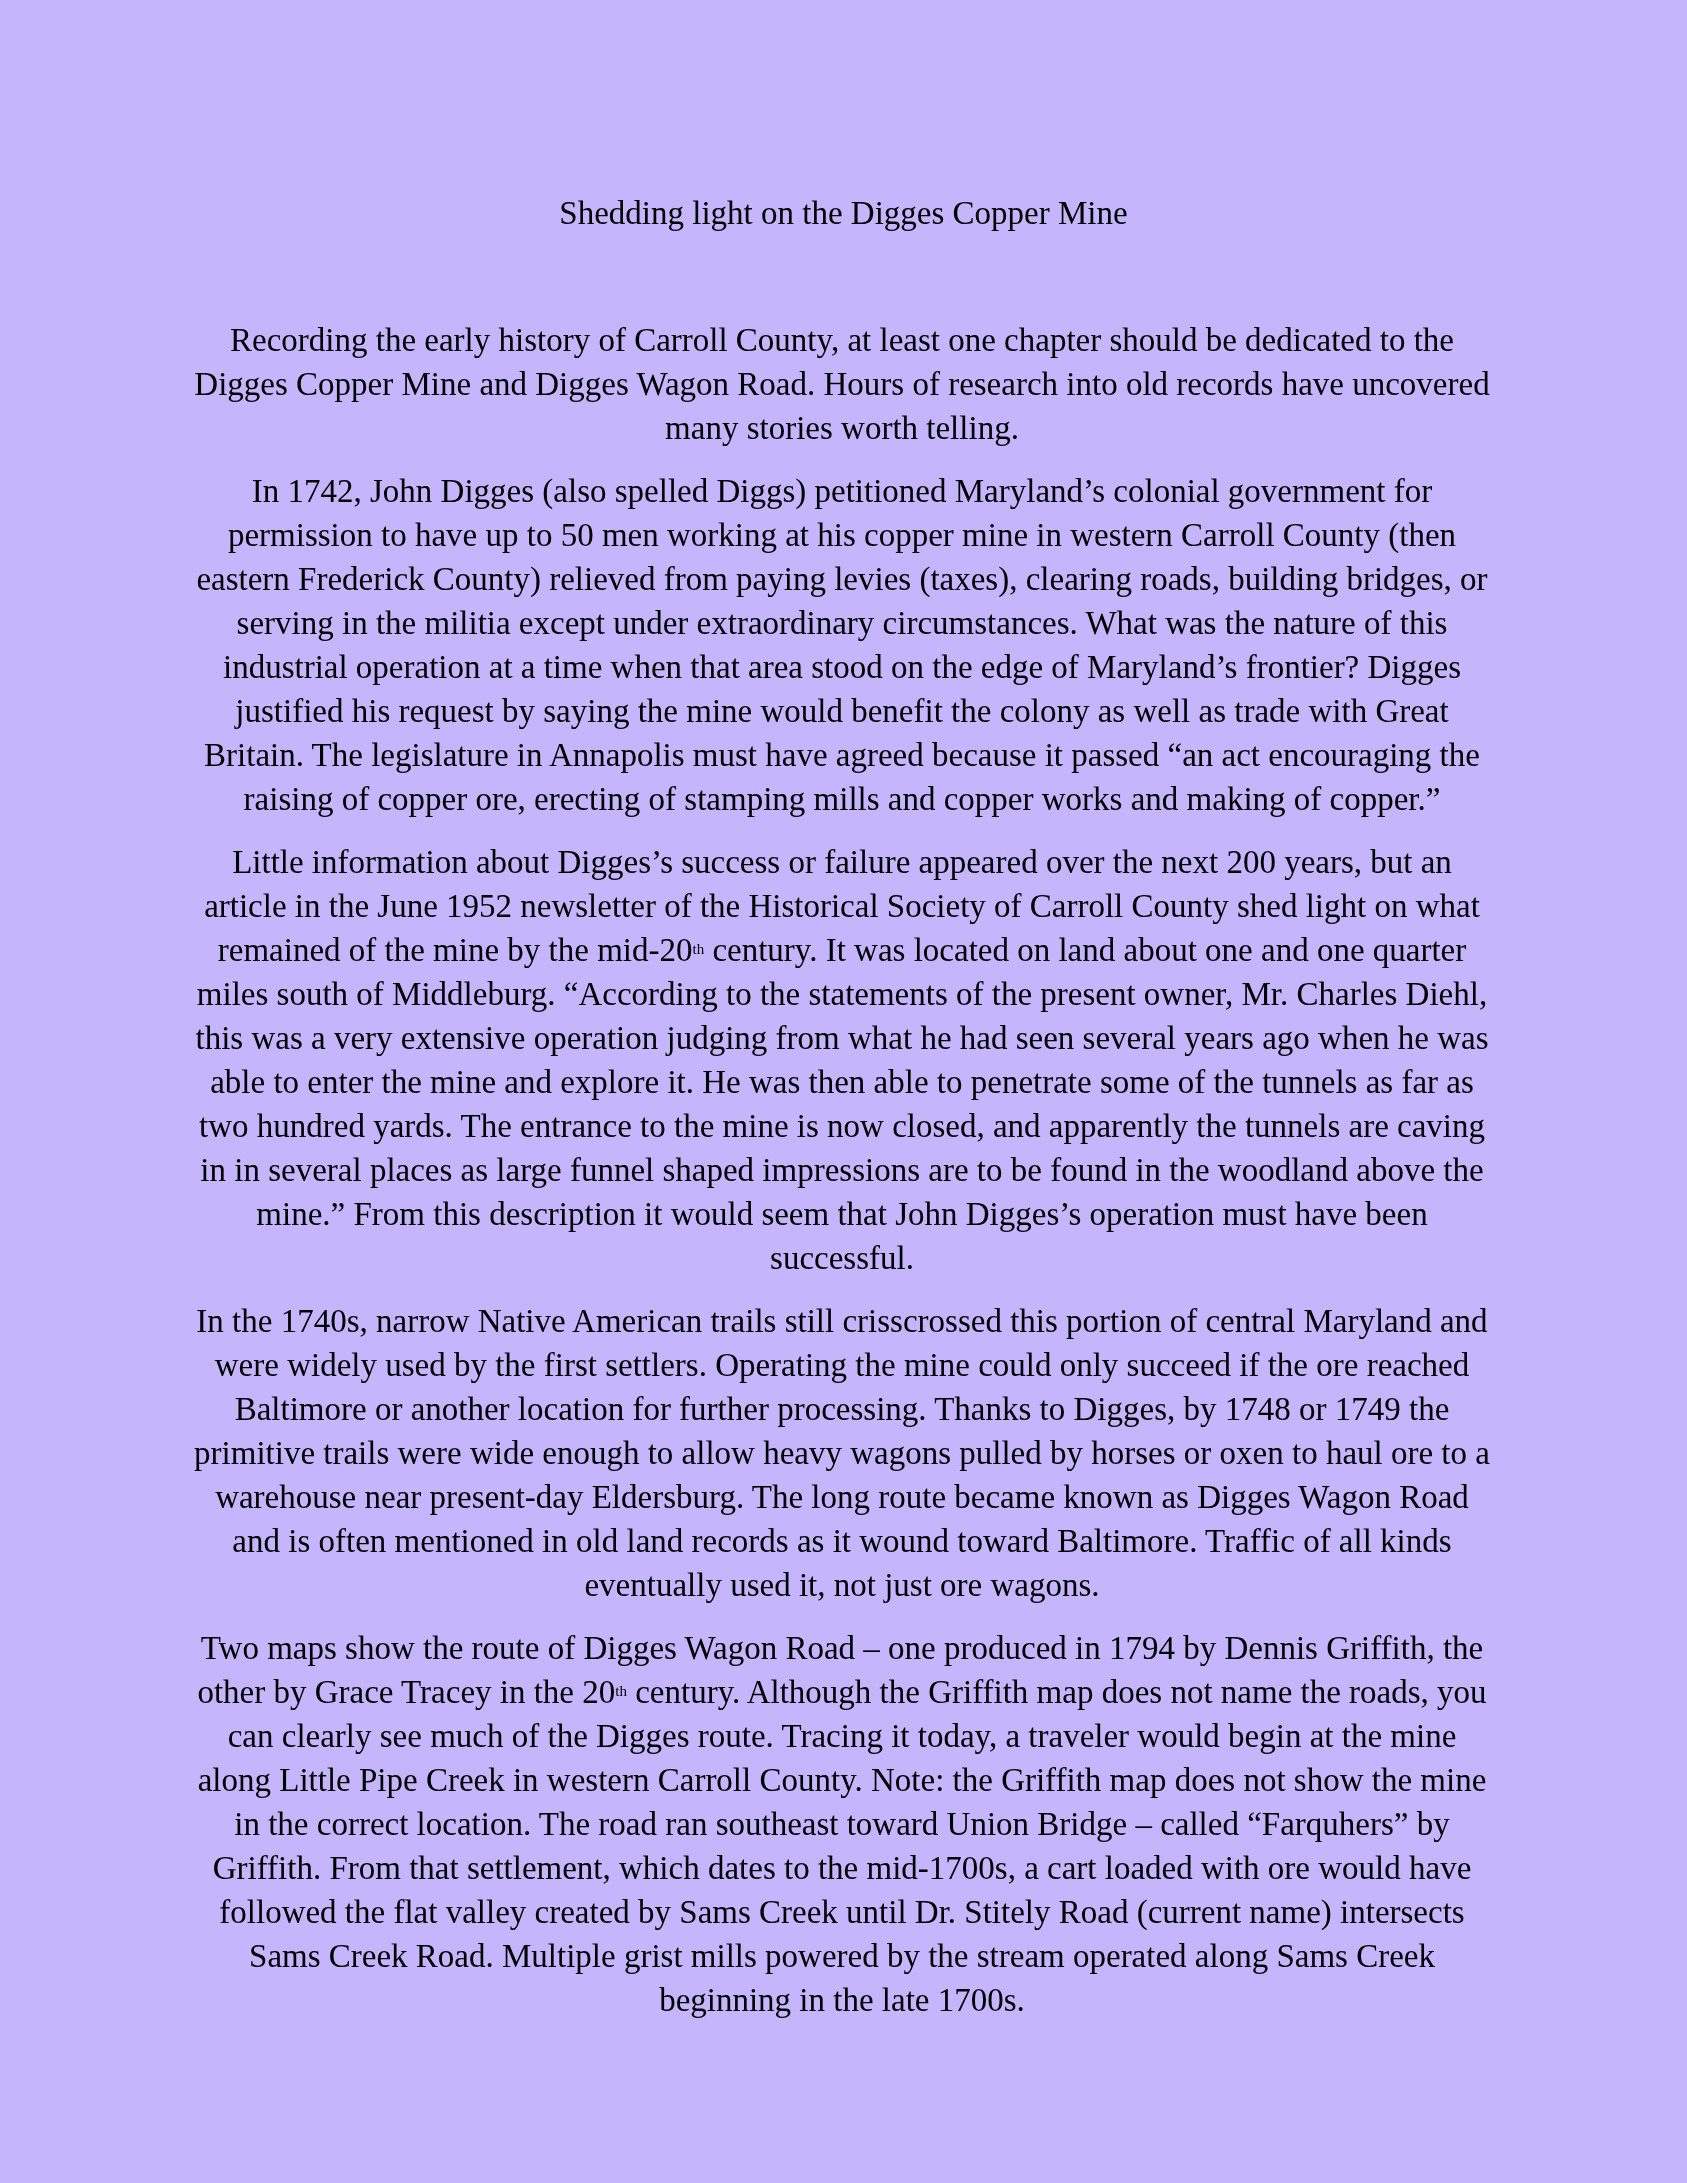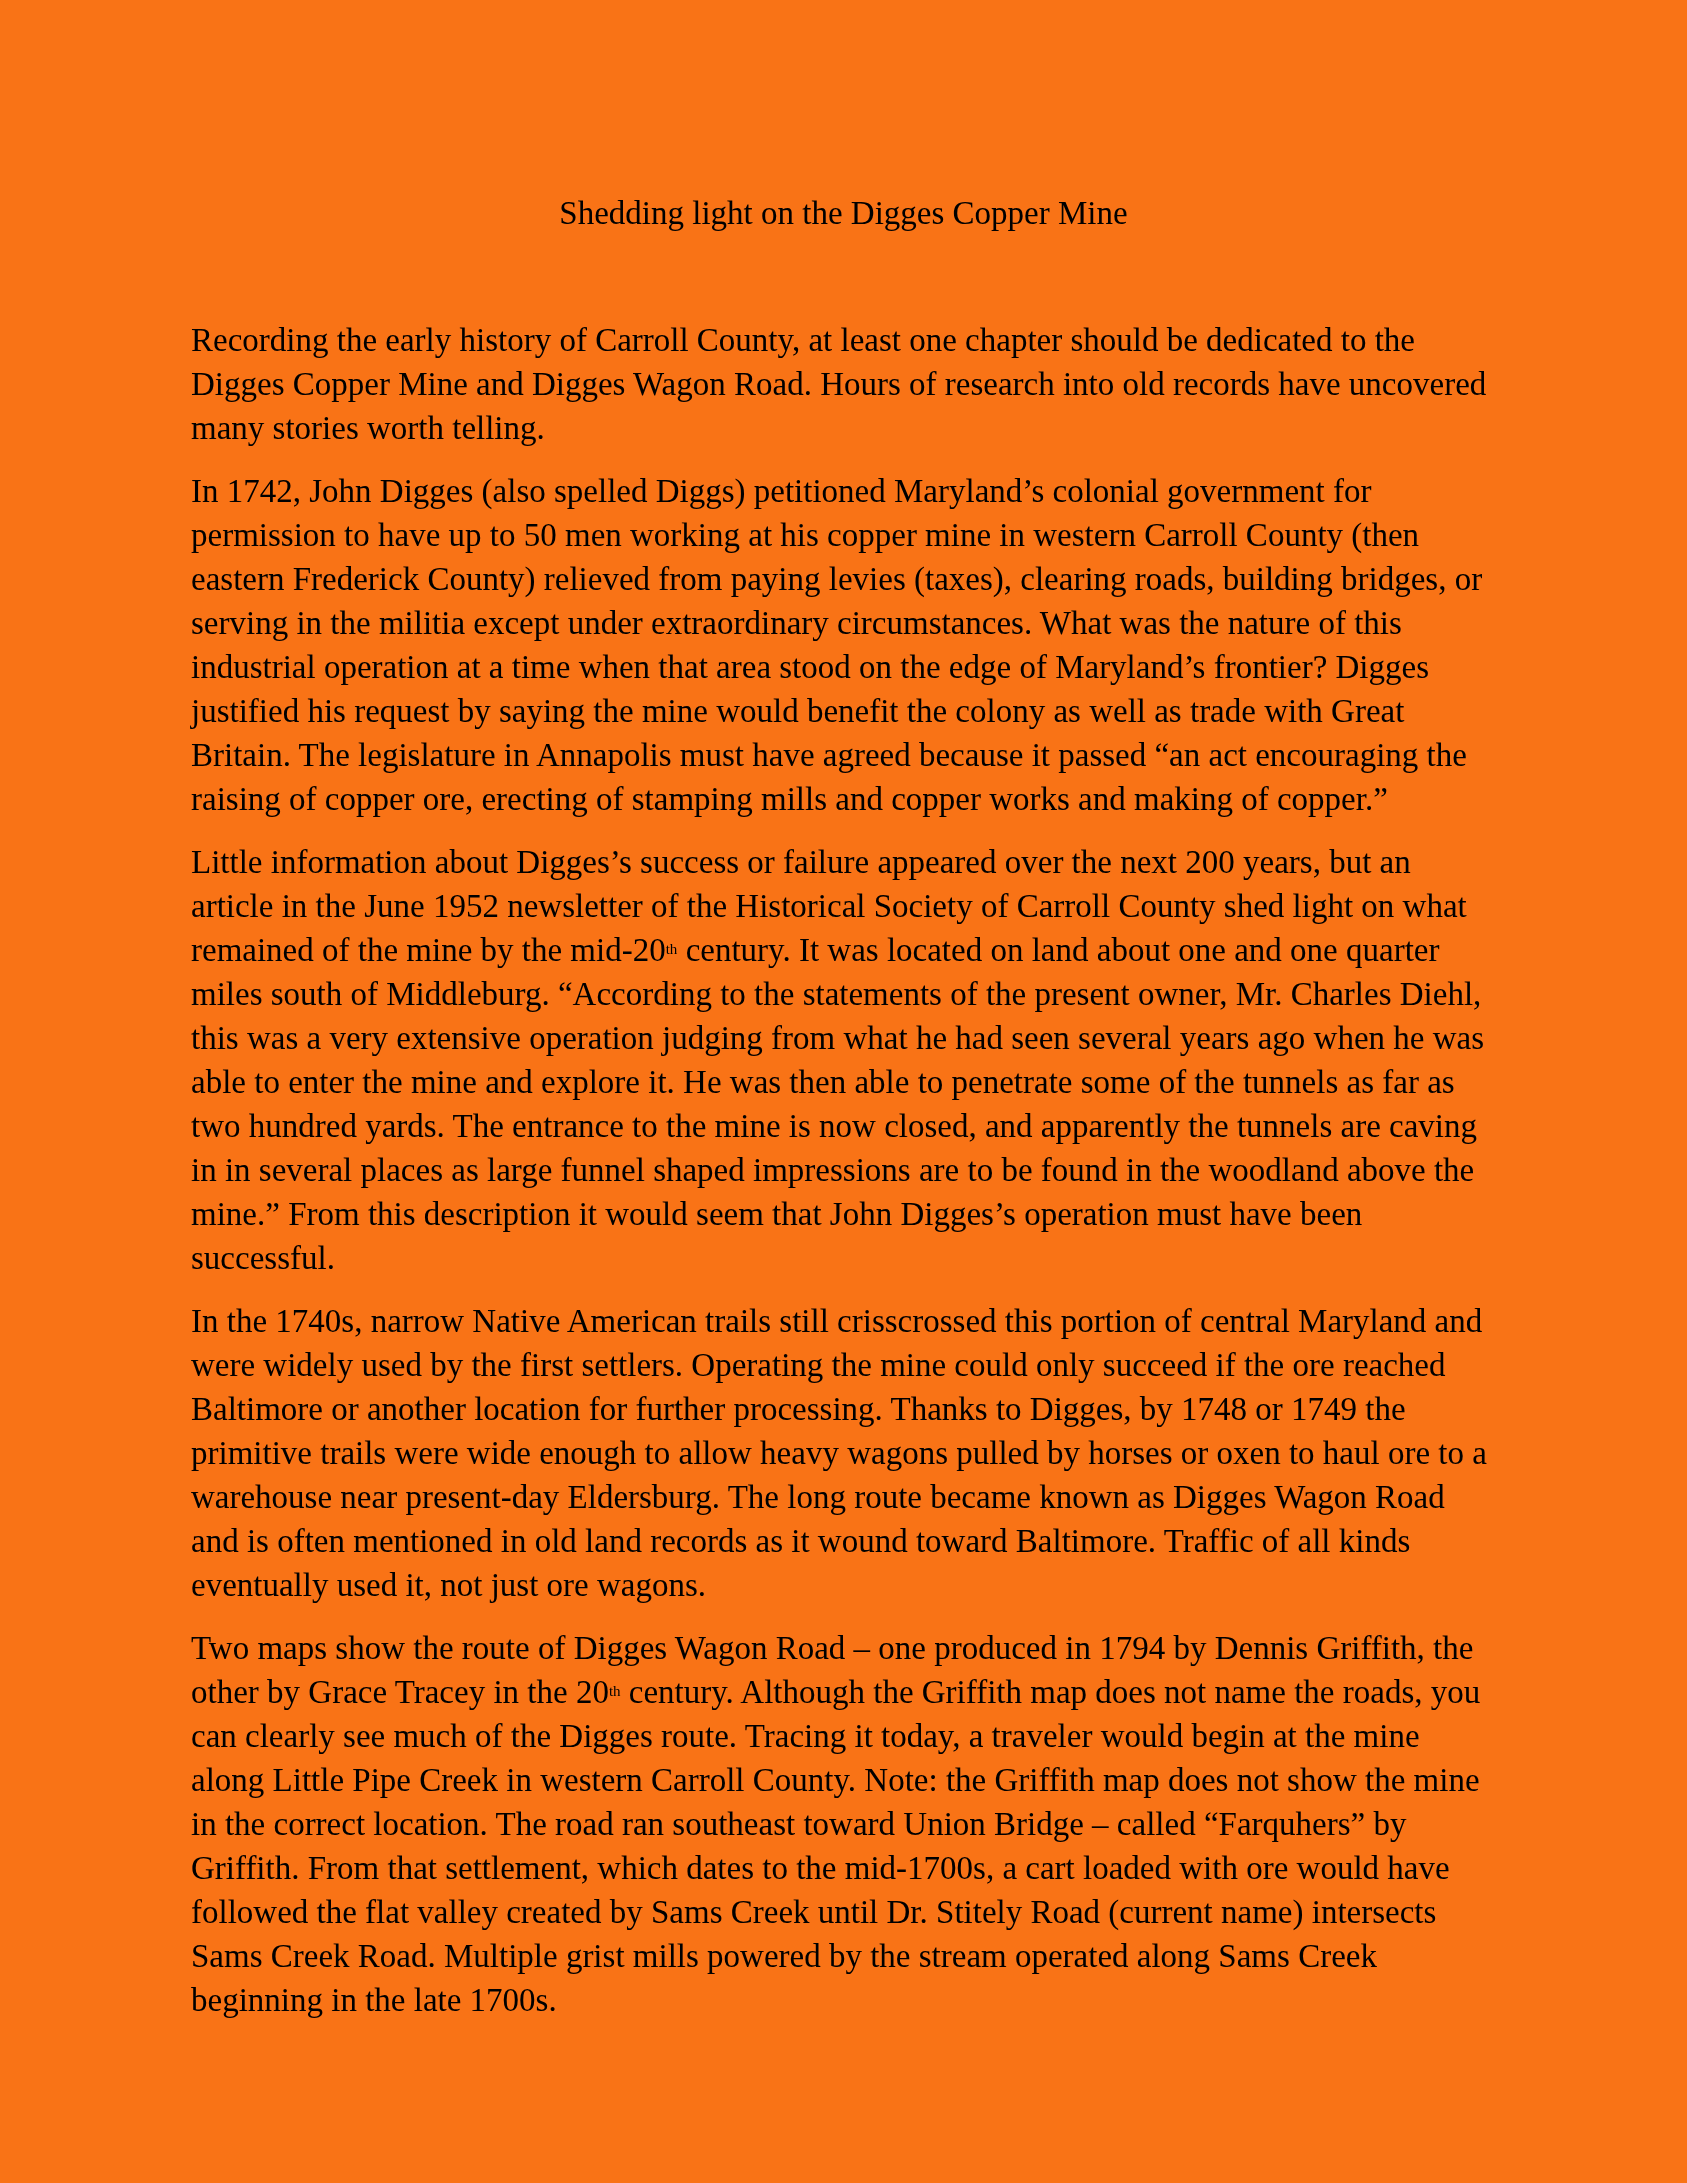--- a/index.html
+++ b/index.html
@@ -4,39 +4,39 @@
 <style>
   html, body {
     margin: 0;
     padding: 0;
     background: #ffffff;
   }
   .page {
     position: relative;
     width: 1687px;
     height: 2183px;
-    background: #f97316;
+    background: #c4b5fd;
     color: #000000;
     box-sizing: border-box;
     padding: 191px 191px 0 191px;
     font-family: "Liberation Serif", "DejaVu Serif", serif;
     font-size: 33px;
     line-height: 44px;
     overflow: hidden;
   }
   .doc-title {
     text-align: center;
     font-weight: normal;
     font-size: 33px;
     line-height: 44px;
     margin: 0 0 83px 0;
   }
   .doc-paragraph {
     margin: 0 0 19px 0;
-    text-align: left;
+    text-align: center;
     max-width: 1302px;
   }
   sup.ordinal {
     font-size: 15px;
     line-height: 0;
     vertical-align: baseline;
     position: relative;
     top: -0.45em;
   }
 </style>

